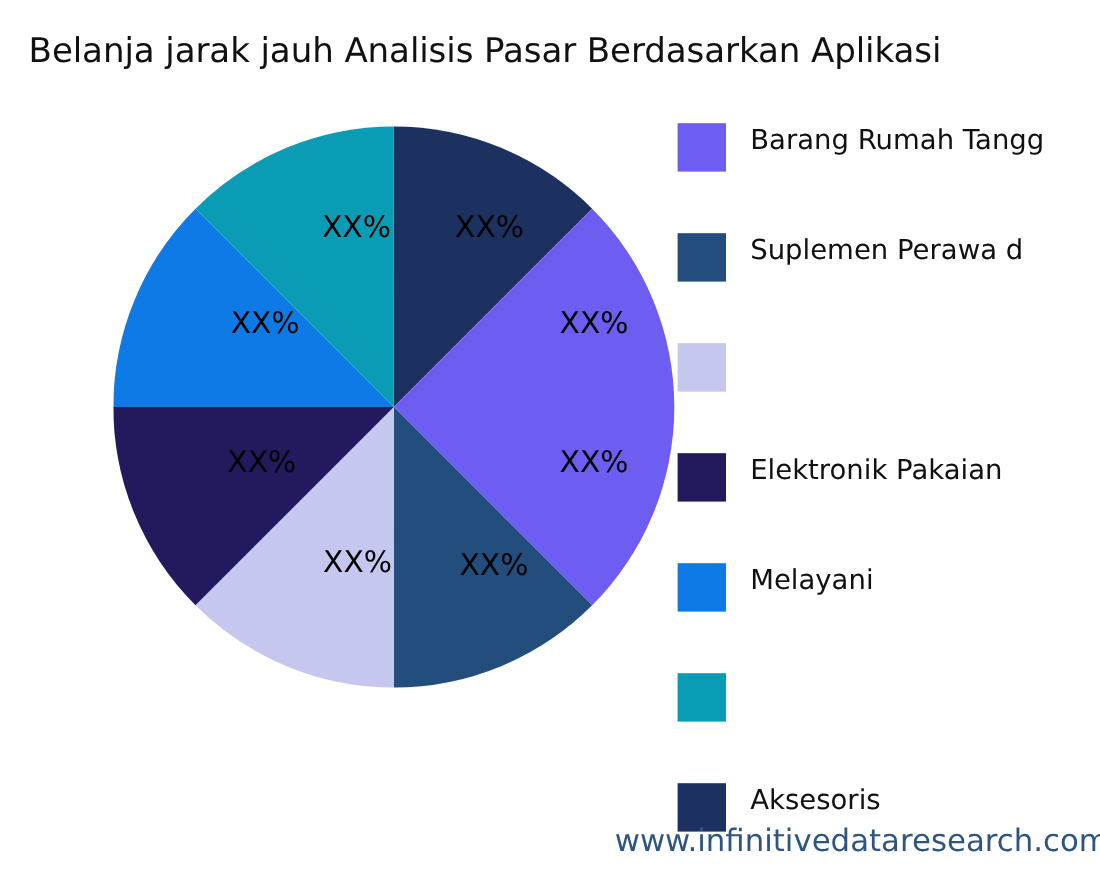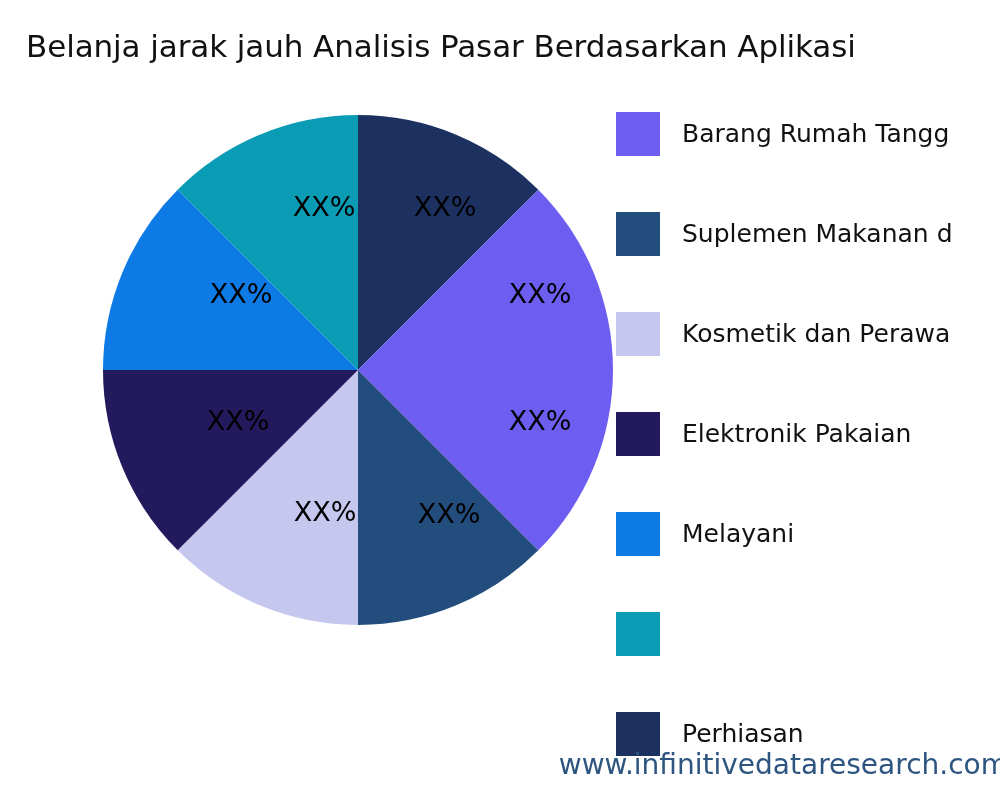--- a/index.html
+++ b/index.html
@@ -64,21 +64,20 @@
     top: 112px;
     width: 400px;
     height: 660px;
   }
 
   .legend-item {
     position: absolute;
     left: 0;
     height: 44px;
     display: flex;
-    align-items: center;
     white-space: nowrap;
   }
 
   .legend-swatch {
     width: 44px;
     height: 44px;
     flex: 0 0 44px;
   }
 
   .legend-label {
@@ -132,38 +131,37 @@
     </svg>
   </div>
 
   <div id="legend">
       <div class="legend-item" style="top: 0px;">
         <span class="legend-swatch" style="background: rgb(109, 93, 240);"></span>
         <span class="legend-label">Barang Rumah Tangg</span>
       </div>
       <div class="legend-item" style="top: 100px;">
         <span class="legend-swatch" style="background: rgb(34, 77, 124);"></span>
-        <span class="legend-label">Suplemen Makanan d</span>
+        <span class="legend-label">Suplemen Perawa d</span>
       </div>
       <div class="legend-item" style="top: 200px;">
         <span class="legend-swatch" style="background: rgb(198, 199, 239);"></span>
-        <span class="legend-label">Kosmetik dan Perawa</span>
       </div>
       <div class="legend-item" style="top: 300px;">
         <span class="legend-swatch" style="background: rgb(34, 26, 92);"></span>
         <span class="legend-label">Elektronik Pakaian</span>
       </div>
       <div class="legend-item" style="top: 400px;">
         <span class="legend-swatch" style="background: rgb(13, 122, 229);"></span>
         <span class="legend-label">Melayani</span>
       </div>
       <div class="legend-item" style="top: 500px;">
         <span class="legend-swatch" style="background: rgb(11, 156, 181);"></span>
       </div>
       <div class="legend-item" style="top: 600px;">
         <span class="legend-swatch" style="background: rgb(29, 49, 96);"></span>
-        <span class="legend-label">Perhiasan</span>
+        <span class="legend-label">Aksesoris</span>
       </div>
     </div>
 
   <div id="footer-url" style="color: rgb(45, 85, 128);">www.infinitivedataresearch.com</div>
 
 </div>
 
 </body></html>

